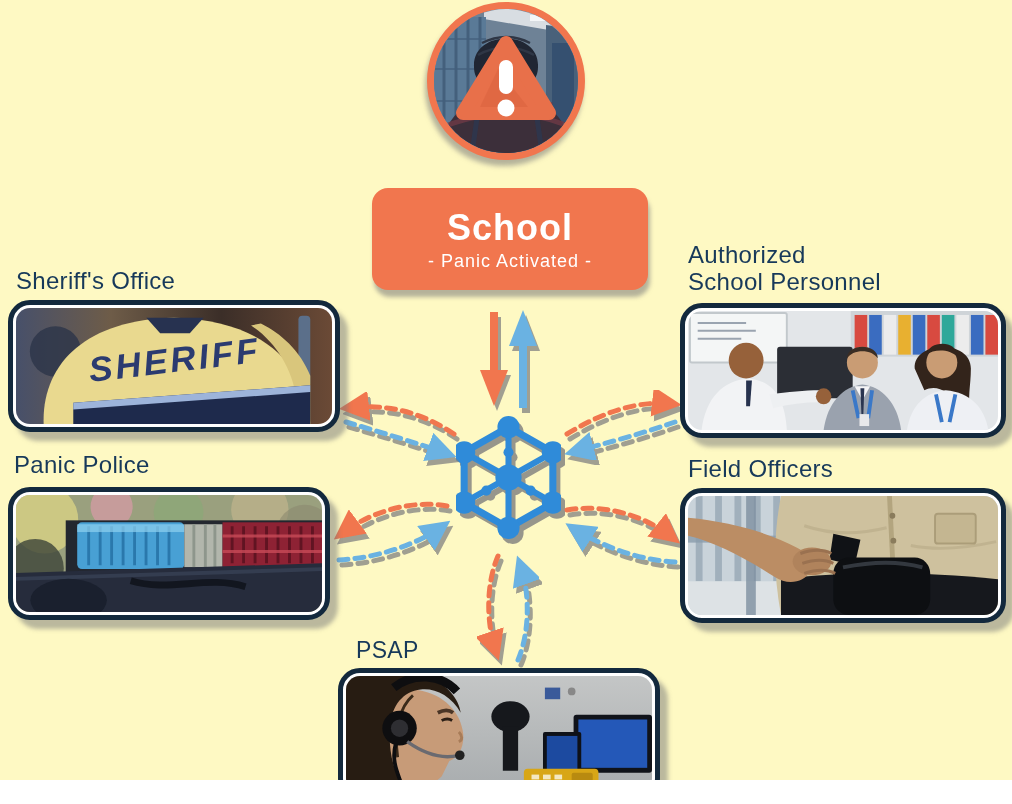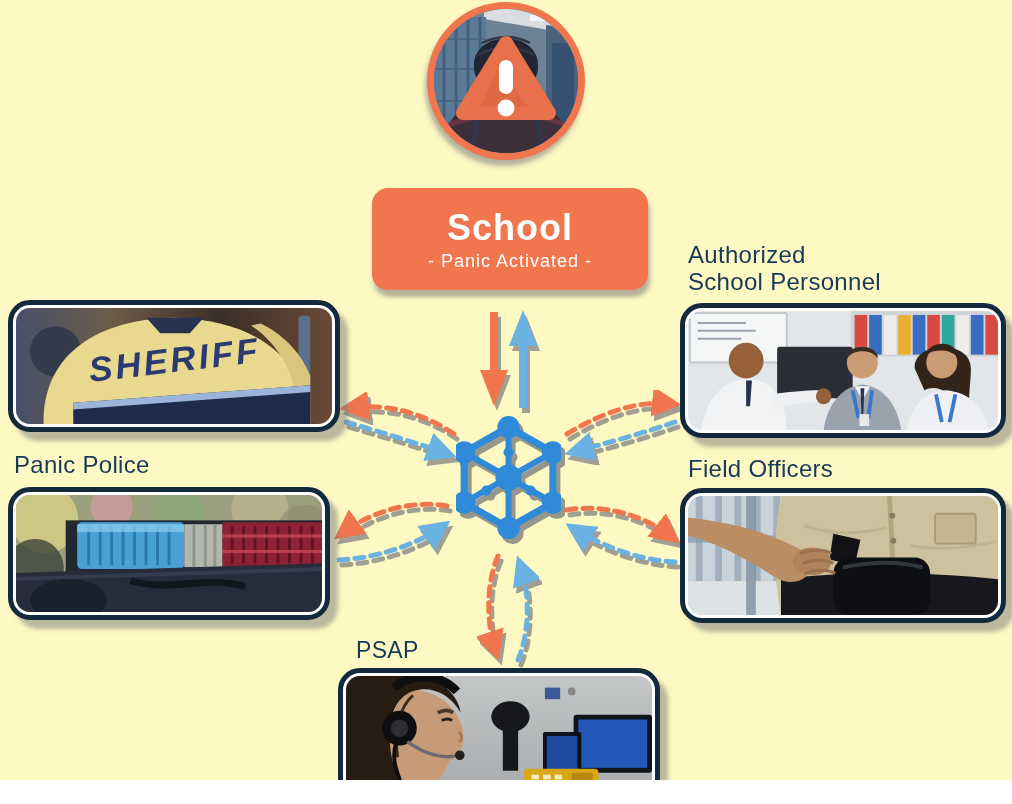--- a/index.html
+++ b/index.html
@@ -155,20 +155,21 @@
   <svg class="arrow" style="left:563px;top:498px" width="118" height="70" viewBox="0 0 118 70">
     <path d="M4,12 C40,6 80,16 110,40" stroke="#F1764E" stroke-width="5" fill="none" stroke-dasharray="9 7" stroke-linecap="round" marker-end="url(#mo)"></path>
     <path d="M112,64 C75,62 38,48 10,30" stroke="#6AB2E2" stroke-width="5" fill="none" stroke-dasharray="9 7" stroke-linecap="round" marker-end="url(#mb)"></path>
   </svg>
 
   <svg class="arrow" style="left:477px;top:552px" width="62" height="112" viewBox="0 0 62 112">
     <path d="M21,4 C9,32 9,70 19,100" stroke="#F1764E" stroke-width="5" fill="none" stroke-dasharray="9 7" stroke-linecap="round" marker-end="url(#mo)"></path>
     <path d="M41,108 C53,80 53,40 43,12" stroke="#6AB2E2" stroke-width="5" fill="none" stroke-dasharray="9 7" stroke-linecap="round" marker-end="url(#mb)"></path>
   </svg>
 
+  <div class="lbl" style="left:16px;top:268px">Sheriff's Office</div>
   <div class="lbl" style="left:688px;top:242px">
     <div>Authorized</div>
     <div>School Personnel</div>
   </div>
   <div class="lbl" style="left:14px;top:452px">Panic Police</div>
   <div class="lbl" style="left:688px;top:456px">Field Officers</div>
   <div class="lbl" style="left:356px;top:638px;font-size:23px">PSAP</div>
 
   <div class="card card-sheriff">
     <div class="photo">

